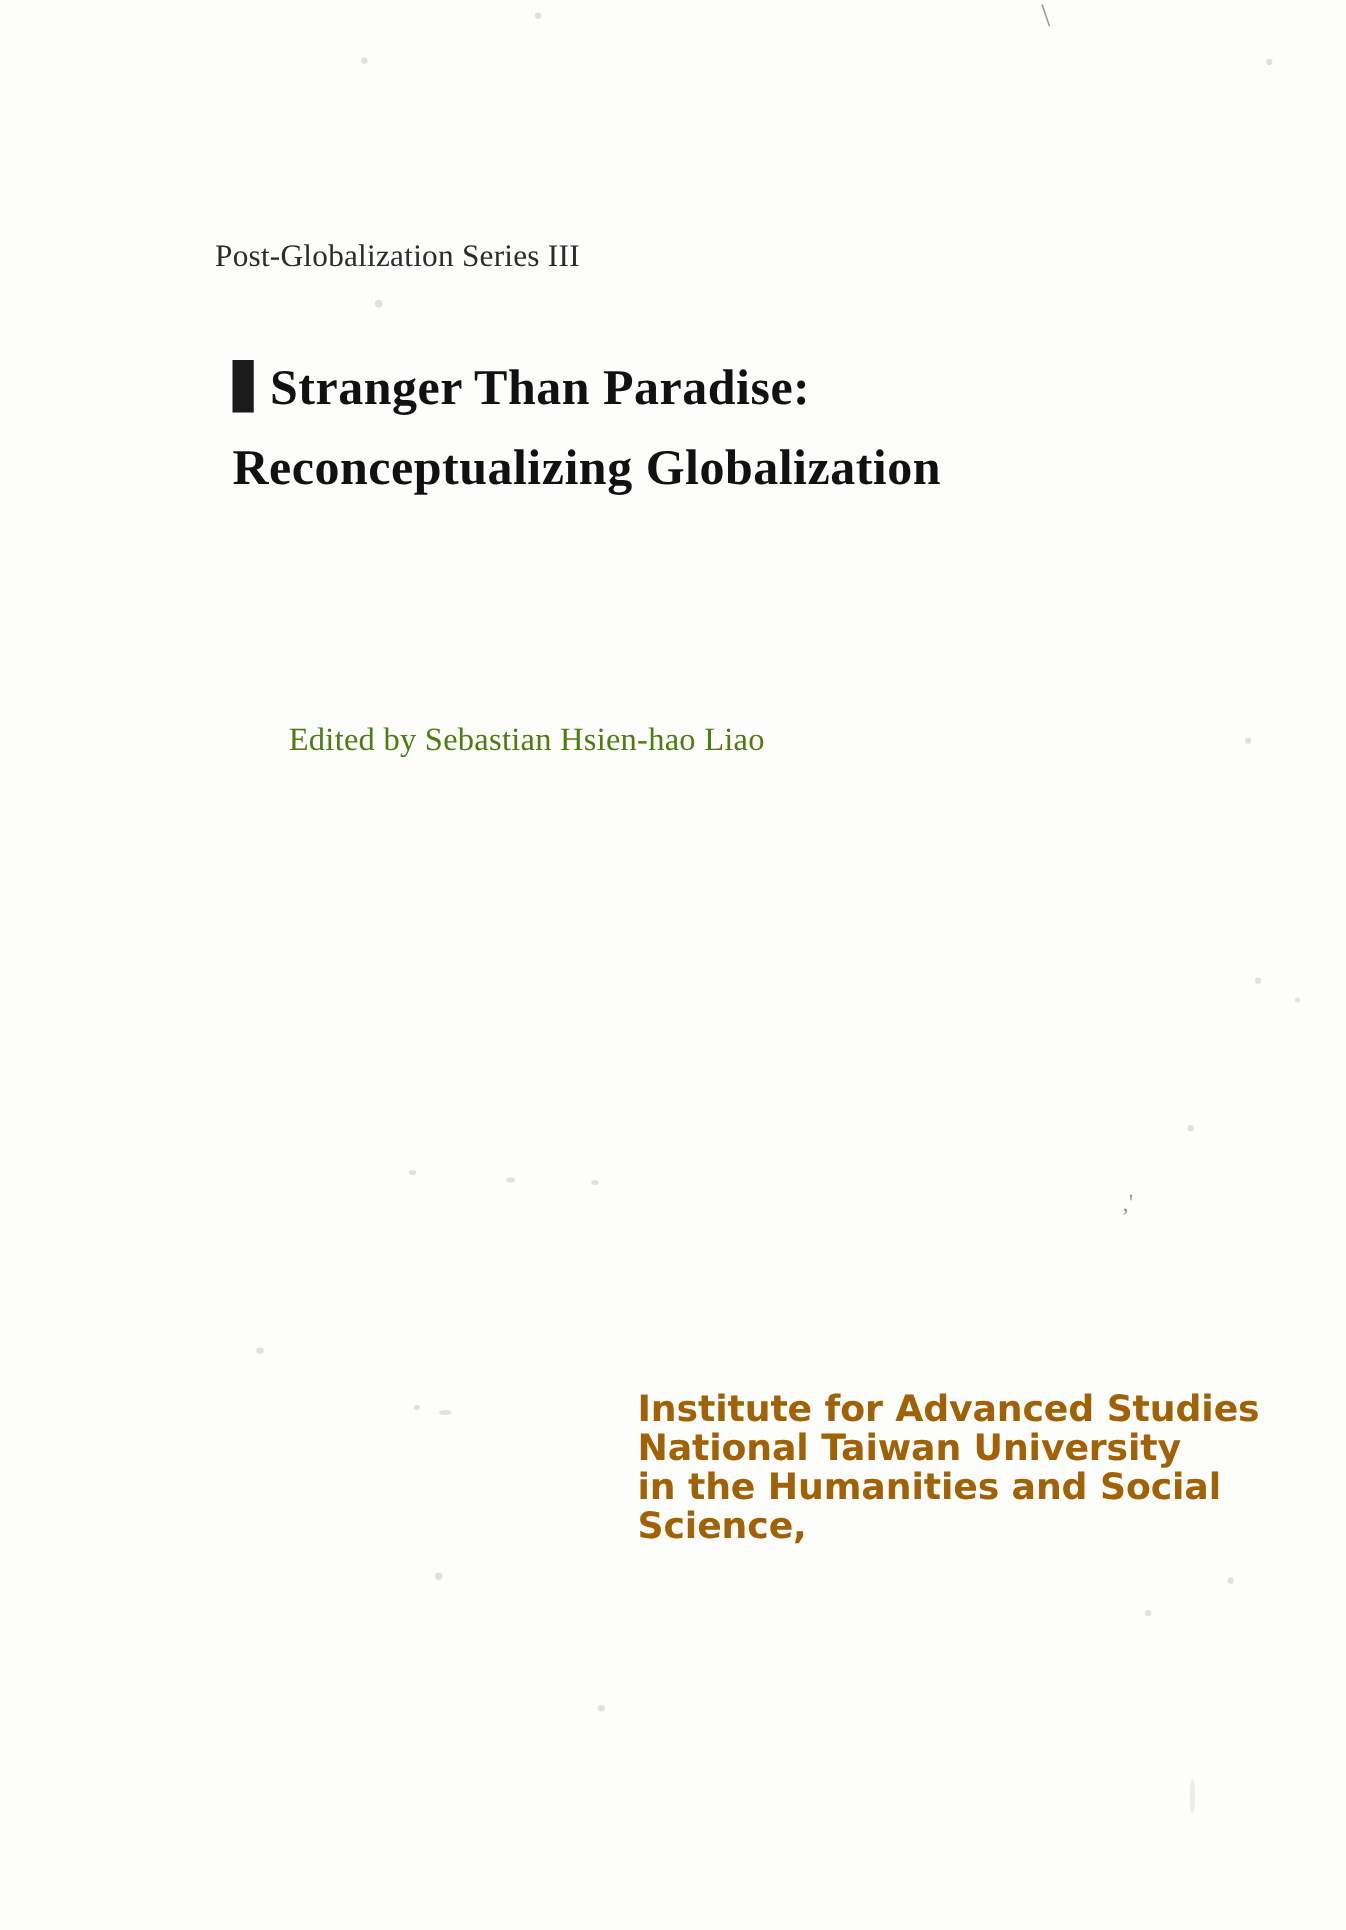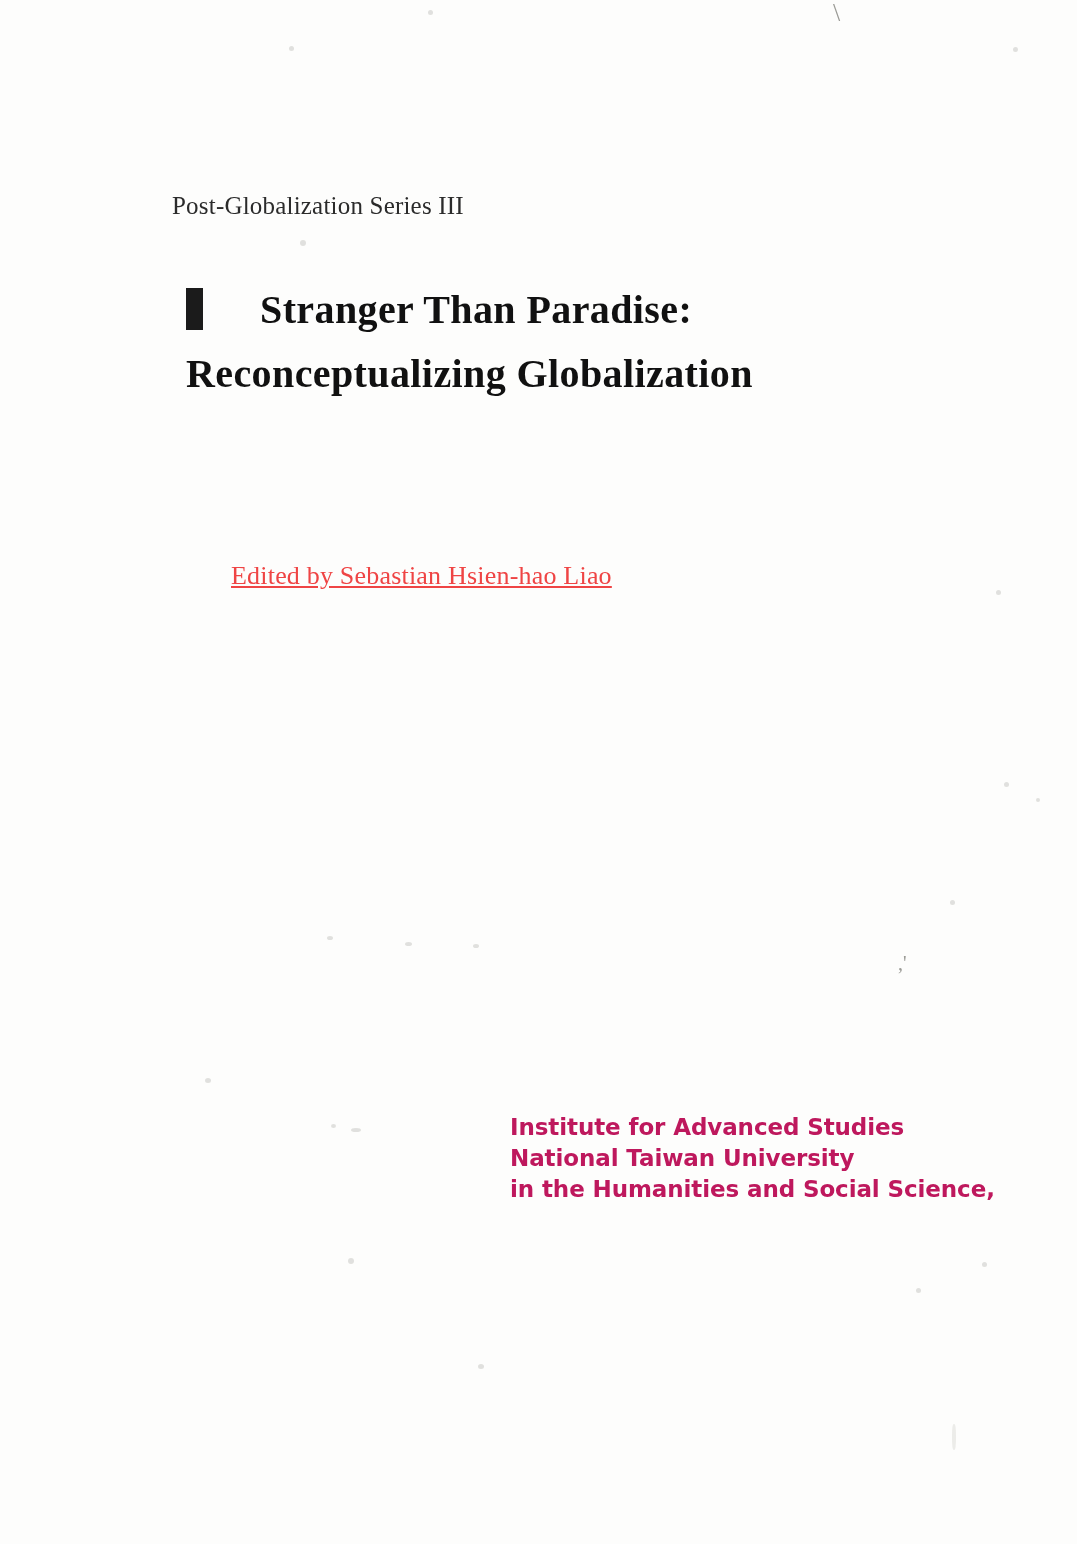--- a/index.html
+++ b/index.html
@@ -56,41 +56,40 @@
     height: 42px;
     background: #1b1b1b;
   }
   .title-line {
     font-weight: bold;
     font-size: 40px;
     line-height: 64px;
     letter-spacing: .4px;
     color: #111111;
   }
-  .title-line.first { padding-left: 30px; margin-left: 44px; }
+  .title-line.first { padding-left: 30px; }
 
   .editor {
     position: absolute;
     left: 231px;
-    top: 561px;
+    top: 577px;
     font-size: 26px;
     letter-spacing: .2px;
-    color: #ef4444;
-    text-decoration: underline;
+    color: #4d7c0f;
   }
 
   .publisher {
     position: absolute;
     left: 510px;
     top: 1112px;
     font-family: "DejaVu Sans", sans-serif;
     font-weight: bold;
-    font-size: 23px;
+    font-size: 29px;
     line-height: 31px;
-    color: #be185d;
+    color: #a16207;
     letter-spacing: -0.1px;
   }
 
   .mark-tick {
     position: absolute;
     color: #9a9a95;
     font-family: "Liberation Serif", serif;
   }
 </style>
 </head>

